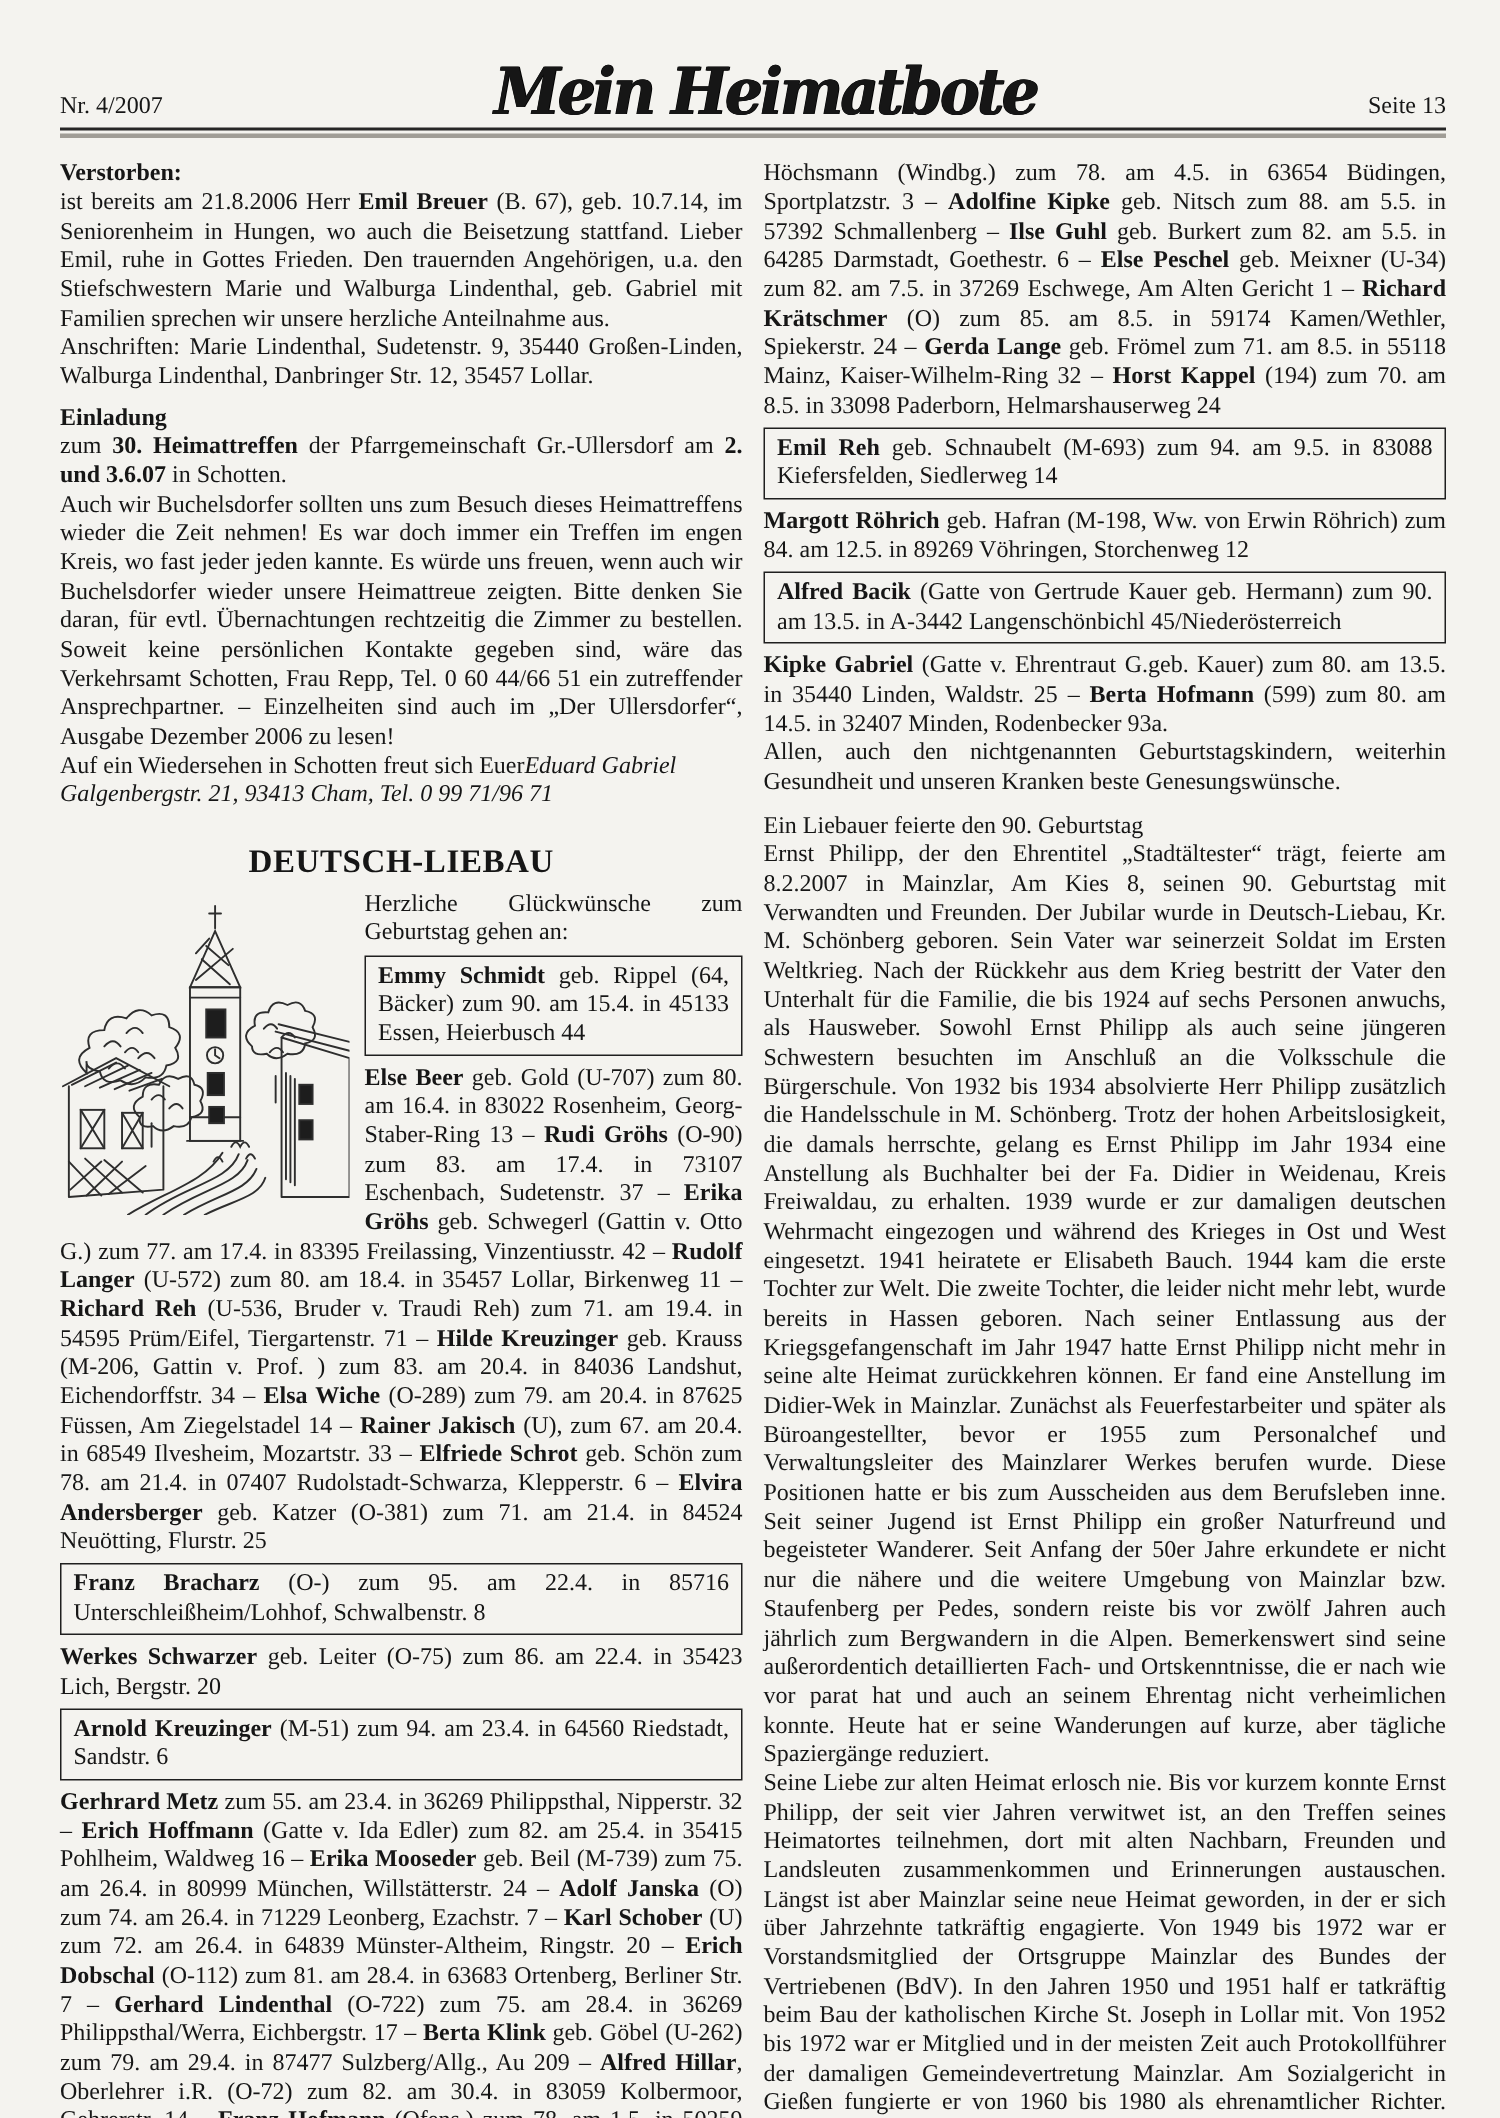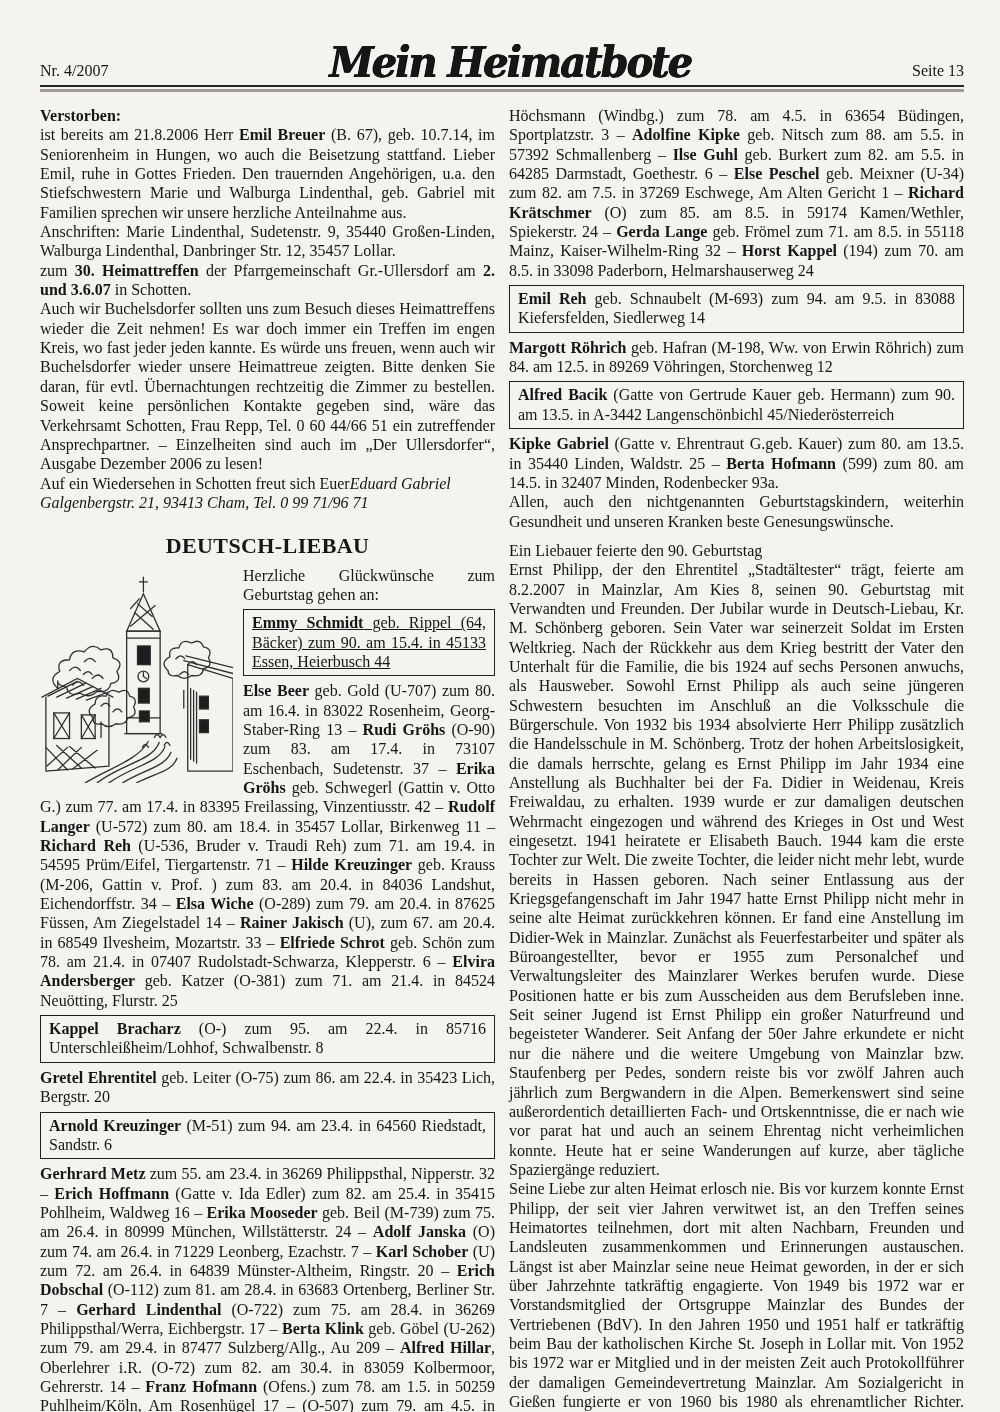--- a/index.html
+++ b/index.html
@@ -41,41 +41,42 @@
   .liebau-head{
     text-align:center;font-weight:bold;font-size:22px;
     letter-spacing:0.4px;margin:24px 0 10px 0;
   }
   .article-head{font-weight:normal;margin-top:10px;}
   .illus{
     float:left;width:193px;height:215px;
     margin:2px 10px 2px 0;
   }
   .illus svg{width:100%;height:100%;}
-  .boxed.beside{display:flow-root;text-decoration:underline;} 
+  .boxed.beside{display:flow-root;} 
 </style>
 </head>
 <body>
 
 <div class="page">
 
   <div class="header">
     <span class="issue">Nr. 4/2007</span>
     <span class="masthead">Mein Heimatbote</span>
     <span class="pageno">Seite 13</span>
   </div>
   <div class="rule"></div>
 
   <div class="cols">
 
     <div class="col">
       <p class="bold">Verstorben:</p>
       <p>ist bereits am 21.8.2006 Herr <b>Emil Breuer</b> (B. 67), geb. 10.7.14, im Seniorenheim in Hungen, wo auch die Beisetzung stattfand. Lieber Emil, ruhe in Gottes Frieden. Den trauernden Angehörigen, u.a. den Stiefschwestern Marie und Walburga Lindenthal, geb. Gabriel mit Familien sprechen wir unsere herzliche Anteilnahme aus.</p>
       <p>Anschriften: Marie Lindenthal, Sudetenstr. 9, 35440 Großen-Linden, Walburga Lindenthal, Danbringer Str. 12, 35457 Lollar.</p>
 
+      <p class="bold sp">Einladung</p>
       <p>zum <b>30. Heimattreffen</b> der Pfarrgemeinschaft Gr.-Ullersdorf am <b>2. und 3.6.07</b> in Schotten.</p>
       <p>Auch wir Buchelsdorfer sollten uns zum Besuch dieses Heimattreffens wieder die Zeit nehmen! Es war doch immer ein Treffen im engen Kreis, wo fast jeder jeden kannte. Es würde uns freuen, wenn auch wir Buchelsdorfer wieder unsere Heimattreue zeigten. Bitte denken Sie daran, für evtl. Übernachtungen rechtzeitig die Zimmer zu bestellen. Soweit keine persönlichen Kontakte gegeben sind, wäre das Verkehrsamt Schotten, Frau Repp, Tel. 0 60 44/66 51 ein zutreffender Ansprechpartner. – Einzelheiten sind auch im „Der Ullersdorfer“, Ausgabe Dezember 2006 zu lesen!</p>
       <div class="sig-row">
         <span>Auf ein Wiedersehen in Schotten freut sich Euer</span>
         <span class="sig-name">Eduard Gabriel</span>
       </div>
       <p class="sig-addr">Galgenbergstr. 21, 93413 Cham, Tel. 0 99 71/96 71</p>
 
       <p class="liebau-head">DEUTSCH-LIEBAU</p>
 
@@ -131,23 +132,23 @@
         </svg>
       </div>
 
       <p>Herzliche Glückwünsche zum Geburtstag gehen an:</p>
       <div class="boxed beside">
         <p><b>Emmy Schmidt</b> geb. Rippel (64, Bäcker) zum 90. am 15.4. in 45133 Essen, Heierbusch 44</p>
       </div>
       <p><b>Else Beer</b> geb. Gold (U-707) zum 80. am 16.4. in 83022 Rosenheim, Georg-Staber-Ring 13 – <b>Rudi Gröhs</b> (O-90) zum 83. am 17.4. in 73107 Eschenbach, Sudetenstr. 37 – <b>Erika Gröhs</b> geb. Schwegerl (Gattin v. Otto G.) zum 77. am 17.4. in 83395 Freilassing, Vinzentiusstr. 42 – <b>Rudolf Langer</b> (U-572) zum 80. am 18.4. in 35457 Lollar, Birkenweg 11 – <b>Richard Reh</b> (U-536, Bruder v. Traudi Reh) zum 71. am 19.4. in 54595 Prüm/Eifel, Tiergartenstr. 71 – <b>Hilde Kreuzinger</b> geb. Krauss (M-206, Gattin v. Prof. ) zum 83. am 20.4. in 84036 Landshut, Eichendorffstr. 34 – <b>Elsa Wiche</b> (O-289) zum 79. am 20.4. in 87625 Füssen, Am Ziegelstadel 14 – <b>Rainer Jakisch</b> (U), zum 67. am 20.4. in 68549 Ilvesheim, Mozartstr. 33 – <b>Elfriede Schrot</b> geb. Schön zum 78. am 21.4. in 07407 Rudolstadt-Schwarza, Klepperstr. 6 – <b>Elvira Andersberger</b> geb. Katzer (O-381) zum 71. am 21.4. in 84524 Neuötting, Flurstr. 25</p>
 
       <div class="boxed">
-        <p><b>Kappel Bracharz</b> (O-) zum 95. am 22.4. in 85716 Unterschleißheim/Lohhof, Schwalbenstr. 8</p>
+        <p><b>Franz Bracharz</b> (O-) zum 95. am 22.4. in 85716 Unterschleißheim/Lohhof, Schwalbenstr. 8</p>
       </div>
-      <p><b>Gretel Ehrentitel</b> geb. Leiter (O-75) zum 86. am 22.4. in 35423 Lich, Bergstr. 20</p>
+      <p><b>Werkes Schwarzer</b> geb. Leiter (O-75) zum 86. am 22.4. in 35423 Lich, Bergstr. 20</p>
       <div class="boxed">
         <p><b>Arnold Kreuzinger</b> (M-51) zum 94. am 23.4. in 64560 Riedstadt, Sandstr. 6</p>
       </div>
       <p class="sp-s"><b>Gerhrard Metz</b> zum 55. am 23.4. in 36269 Philippsthal, Nipperstr. 32 – <b>Erich Hoffmann</b> (Gatte v. Ida Edler) zum 82. am 25.4. in 35415 Pohlheim, Waldweg 16 – <b>Erika Mooseder</b> geb. Beil (M-739) zum 75. am 26.4. in 80999 München, Willstätterstr. 24 – <b>Adolf Janska</b> (O) zum 74. am 26.4. in 71229 Leonberg, Ezachstr. 7 – <b>Karl Schober</b> (U) zum 72. am 26.4. in 64839 Münster-Altheim, Ringstr. 20 – <b>Erich Dobschal</b> (O-112) zum 81. am 28.4. in 63683 Ortenberg, Berliner Str. 7 – <b>Gerhard Lindenthal</b> (O-722) zum 75. am 28.4. in 36269 Philippsthal/Werra, Eichbergstr. 17 – <b>Berta Klink</b> geb. Göbel (U-262) zum 79. am 29.4. in 87477 Sulzberg/Allg., Au 209 – <b>Alfred Hillar</b>, Oberlehrer i.R. (O-72) zum 82. am 30.4. in 83059 Kolbermoor, Gehrerstr. 14 – <b>Franz Hofmann</b> (Ofens.) zum 78. am 1.5. in 50259 Puhlheim/Köln, Am Rosenhügel 17 –  (O-507) zum 79. am 4.5. in 71065 Sindelfingen, Mozartstr. 18 –  geb.</p>
     </div>
 
     <div class="col">
       <p>Höchsmann (Windbg.) zum 78. am 4.5. in 63654 Büdingen, Sportplatzstr. 3 – <b>Adolfine Kipke</b> geb. Nitsch zum 88. am 5.5. in 57392 Schmallenberg – <b>Ilse Guhl</b> geb. Burkert zum 82. am 5.5. in 64285 Darmstadt, Goethestr. 6 – <b>Else Peschel</b> geb. Meixner (U-34) zum 82. am 7.5. in 37269 Eschwege, Am Alten Gericht 1 – <b>Richard Krätschmer</b> (O) zum 85. am 8.5. in 59174 Kamen/Wethler, Spiekerstr. 24 – <b>Gerda Lange</b> geb. Frömel zum 71. am 8.5. in 55118 Mainz, Kaiser-Wilhelm-Ring 32 – <b>Horst Kappel</b> (194) zum 70. am 8.5. in 33098 Paderborn, Helmarshauserweg 24</p>
 
       <div class="boxed">

